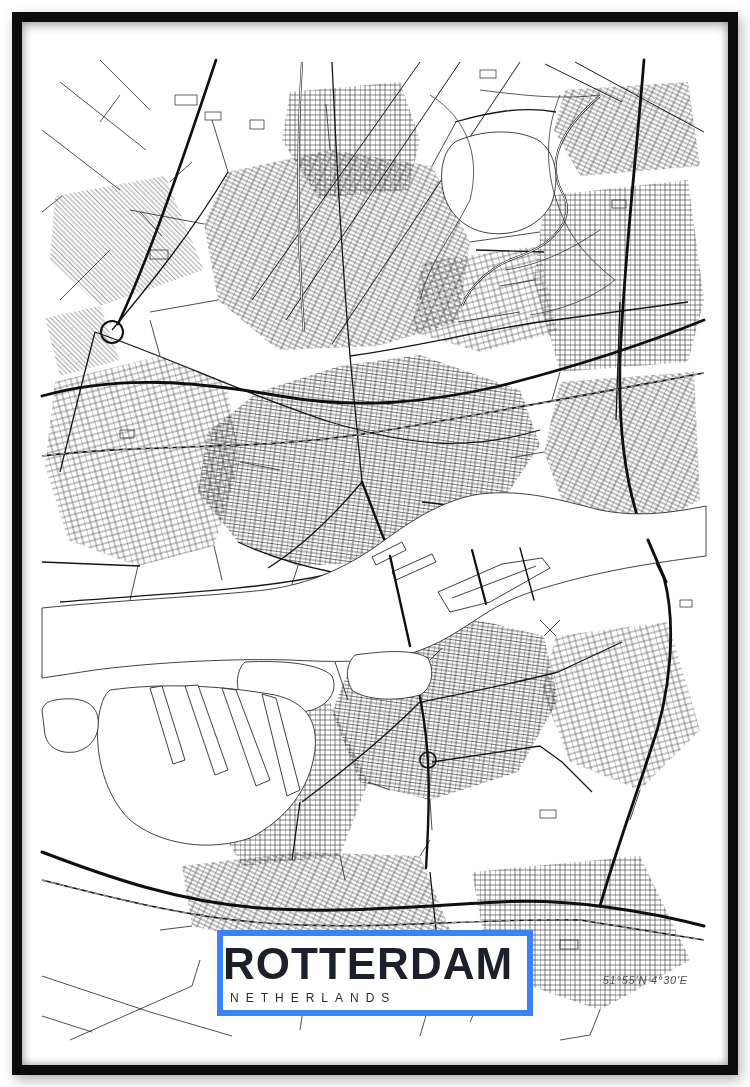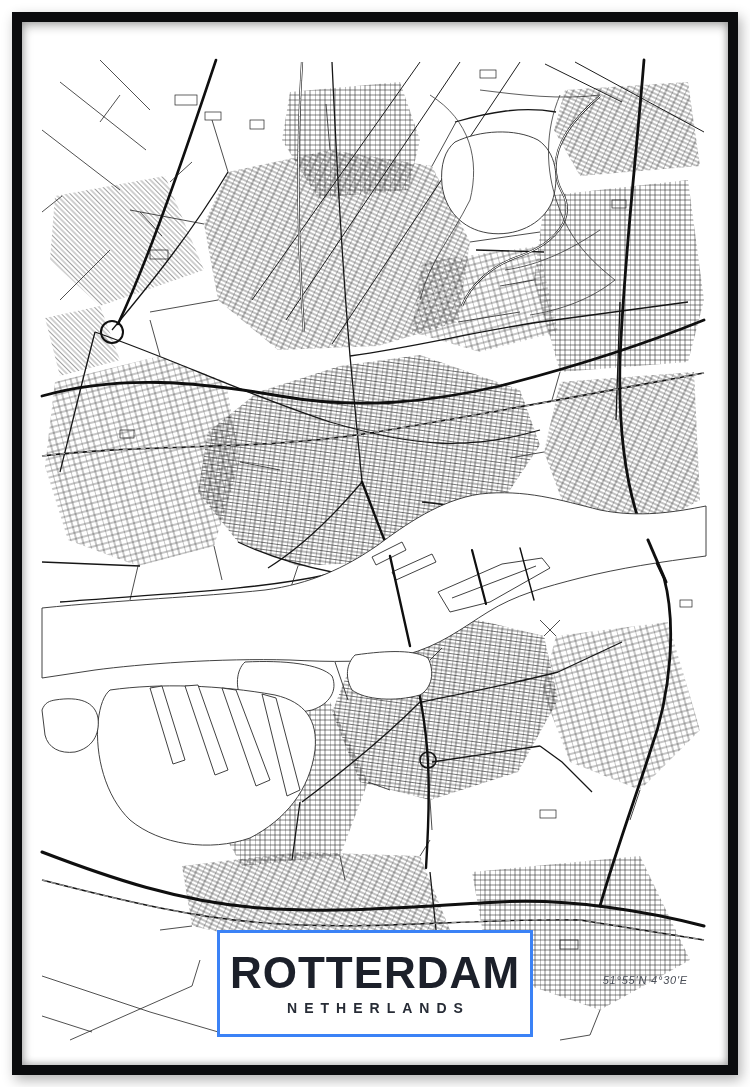--- a/index.html
+++ b/index.html
@@ -13,30 +13,30 @@
     box-shadow:3px 5px 12px rgba(0,0,0,0.30);
   }
   .poster-inner{position:absolute;inset:0;overflow:hidden;background:#ffffff;}
   .map-svg{position:absolute;inset:0;width:100%;height:100%;}
   .matte-shadow{
     position:absolute;inset:0;pointer-events:none;z-index:5;
     box-shadow:inset 0 5px 10px rgba(0,0,0,0.22), inset 4px 0 8px rgba(0,0,0,0.10),
                inset -3px 0 7px rgba(0,0,0,0.10), inset 0 -3px 7px rgba(0,0,0,0.12);
   }
   .title-plate{
-    position:absolute;left:195px;top:908px;width:316px;height:107px;z-index:4;
-    box-sizing:border-box;border:3px solid #3b82f6;background:#ffffff;
-    display:flex;flex-direction:column;align-items:center;justify-content:center;
+    position:absolute;left:195px;top:908px;width:316px;height:86px;z-index:4;
+    box-sizing:border-box;border:6px solid #3b82f6;background:#ffffff;
+    display:flex;flex-direction:column;align-items:flex-start;justify-content:center;
   }
   .title-plate .city{
     font-size:44px;font-weight:bold;letter-spacing:1px;color:#1c202a;
     line-height:1;margin:0;white-space:nowrap;
   }
   .title-plate .country{
-    font-size:14px;font-weight:700;letter-spacing:7px;color:#272c36;
+    font-size:12px;font-weight:400;letter-spacing:7px;color:#272c36;
     margin-top:5px;padding-left:7px;white-space:nowrap;
   }
   .coords{
     position:absolute;top:952px;right:40px;z-index:4;
     font-size:11px;letter-spacing:0.8px;color:#4a4e57;white-space:nowrap;font-style:italic;
   }
 </style>
 </head>
 <body>
 

